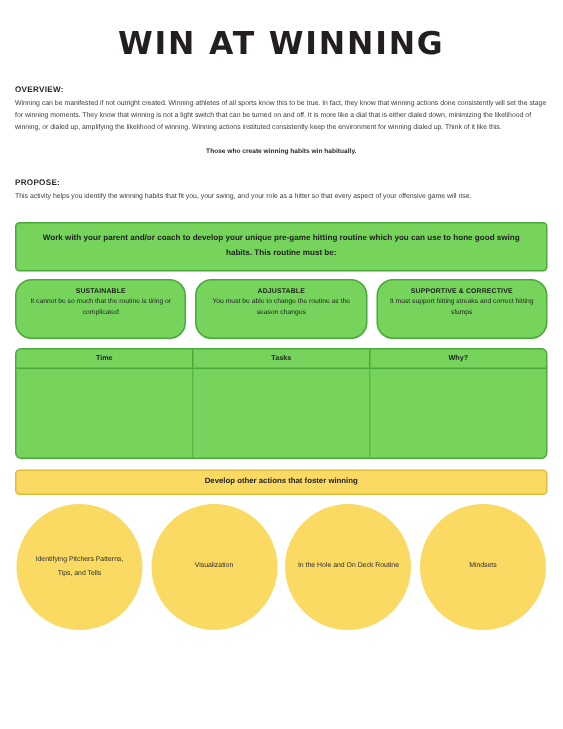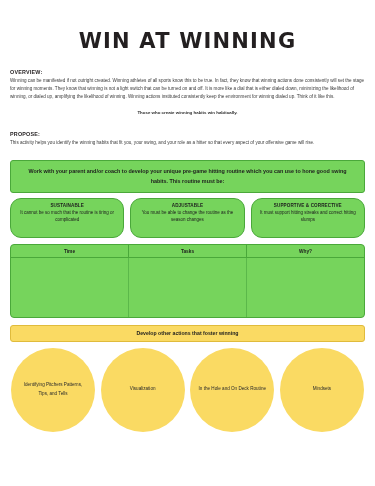--- a/index.html
+++ b/index.html
@@ -19,21 +19,20 @@
   
   .title {
     text-align: center;
     font-size: 21px;
     font-weight: 700;
     letter-spacing: 1.2px;
     color: #231f20;
     padding-top: 17px;
     padding-bottom: 14px;
     font-family: "DejaVu Sans", sans-serif;
-    margin-top: 12px;
   }
 
   
   .sec-head {
     font-size: 5.4px;
     font-weight: 700;
     color: #231f20;
     letter-spacing: 0.2px;
     margin-bottom: 2px;
   }

